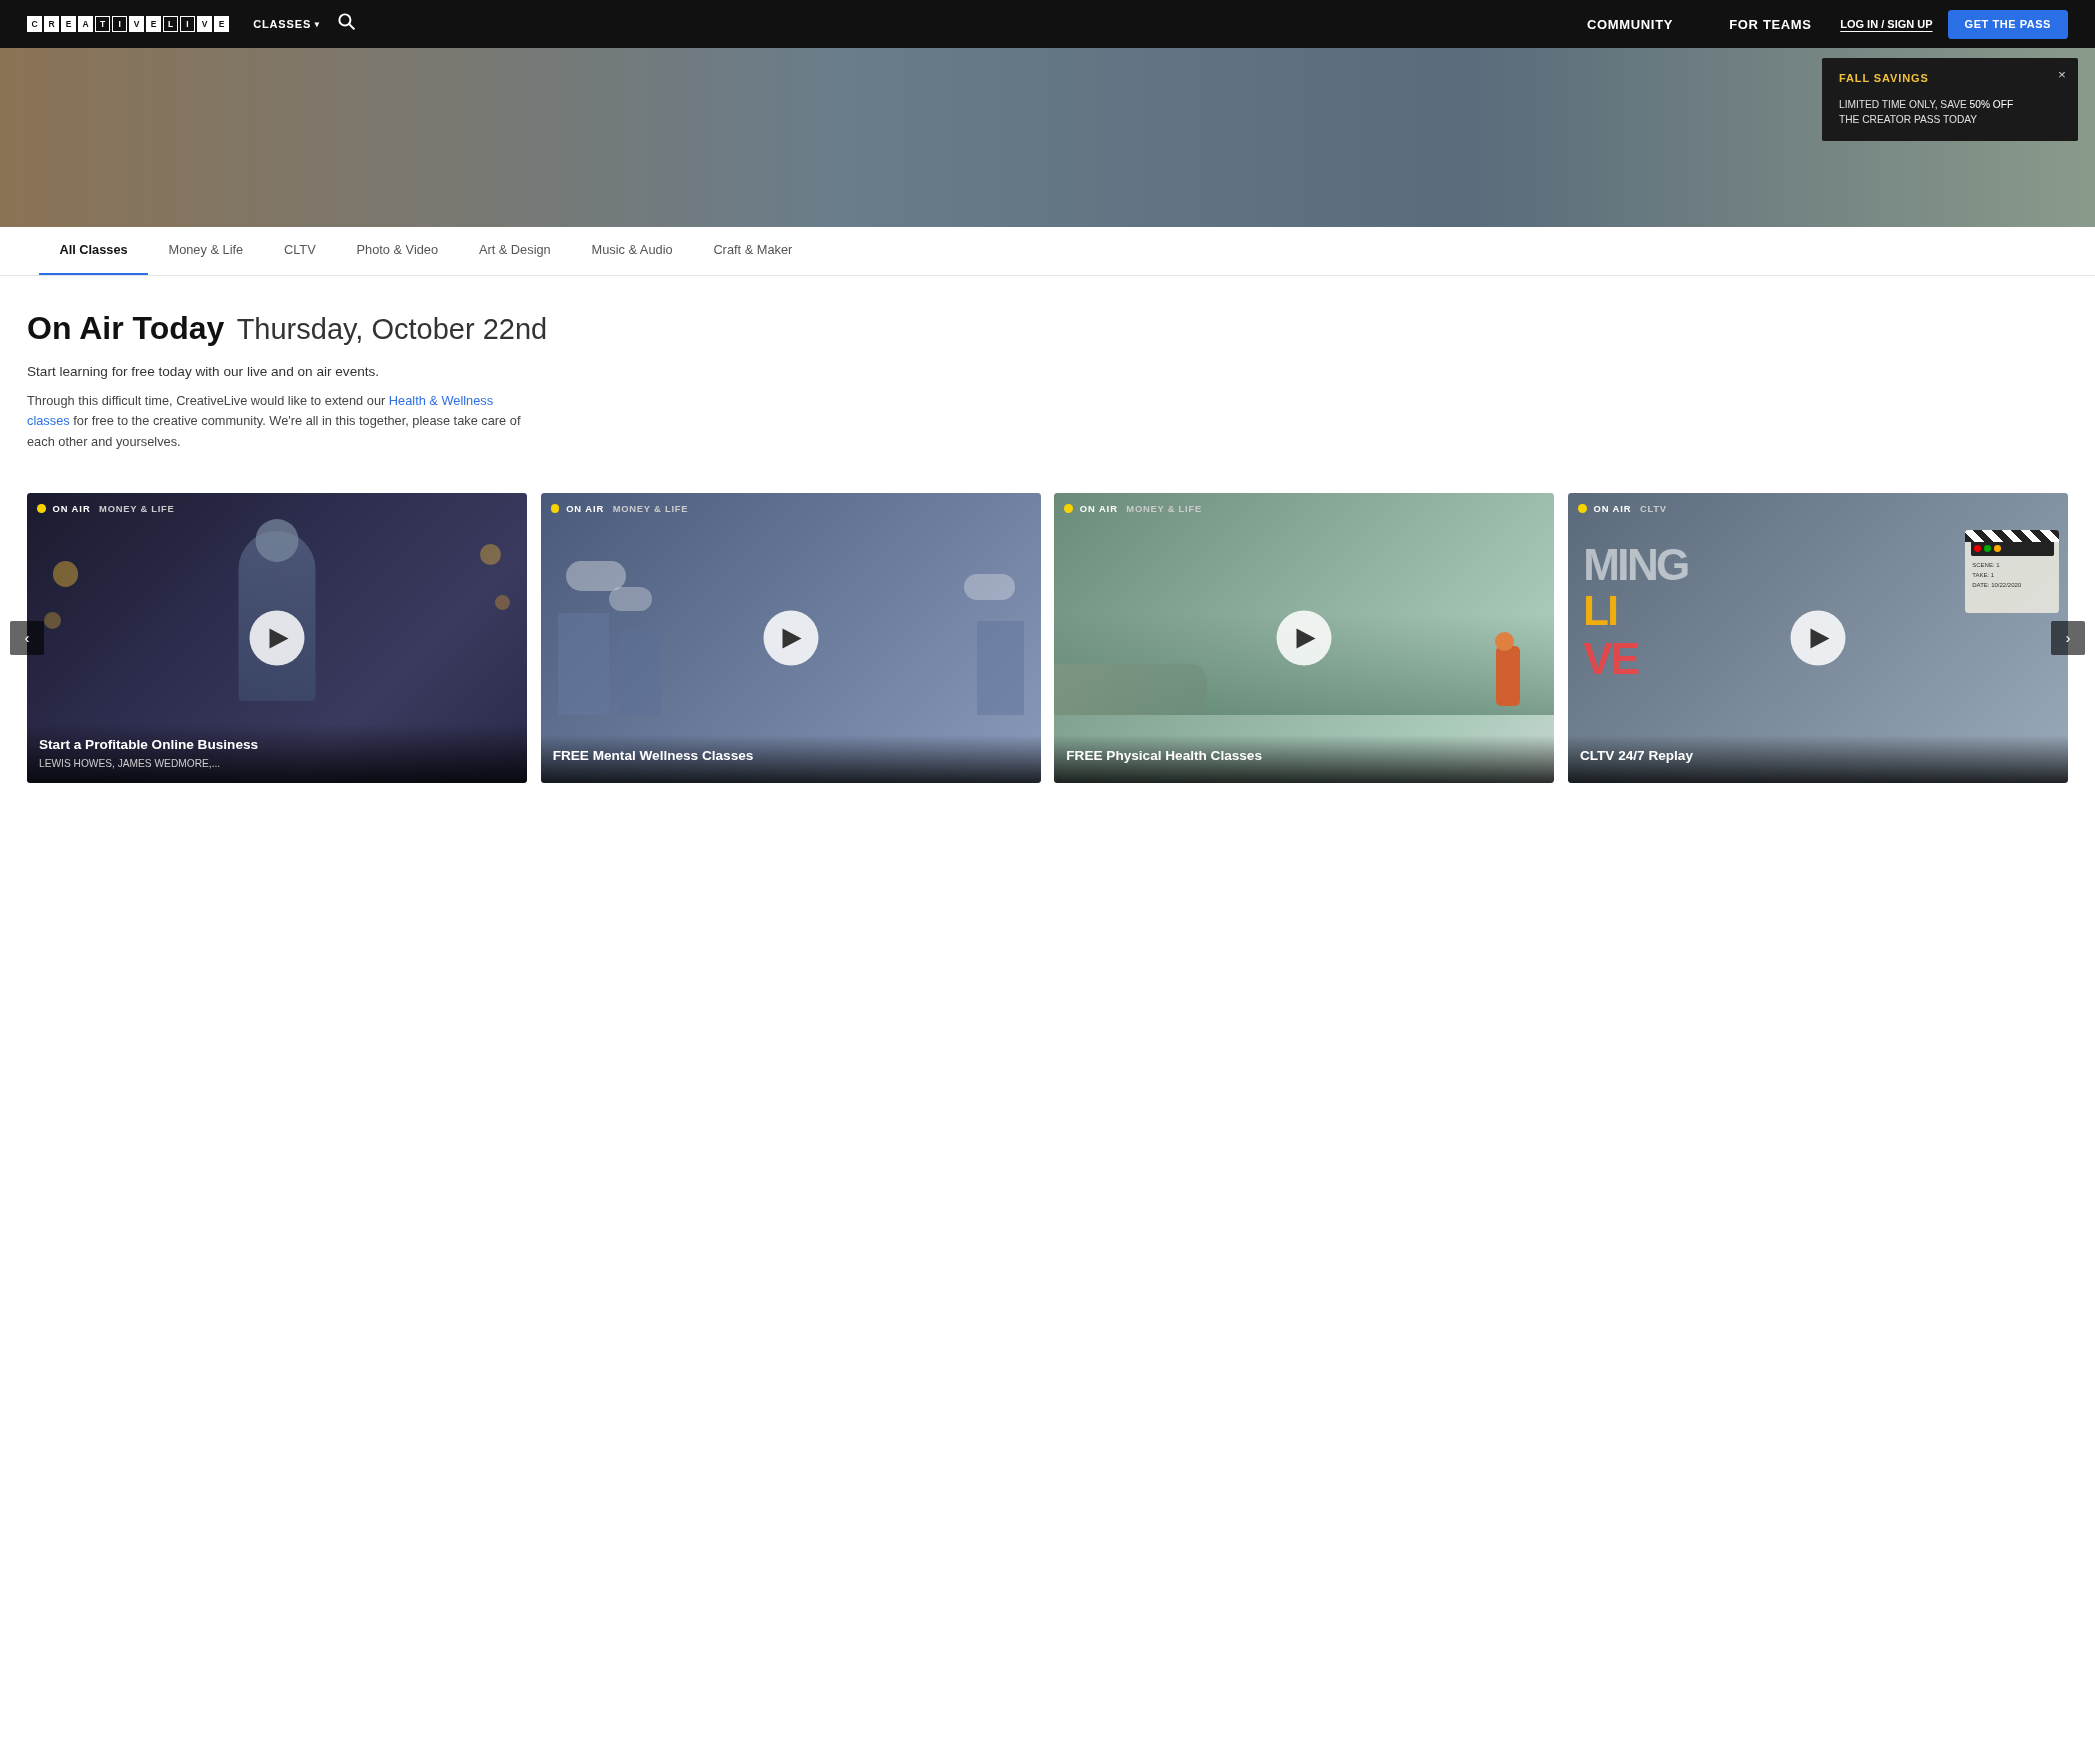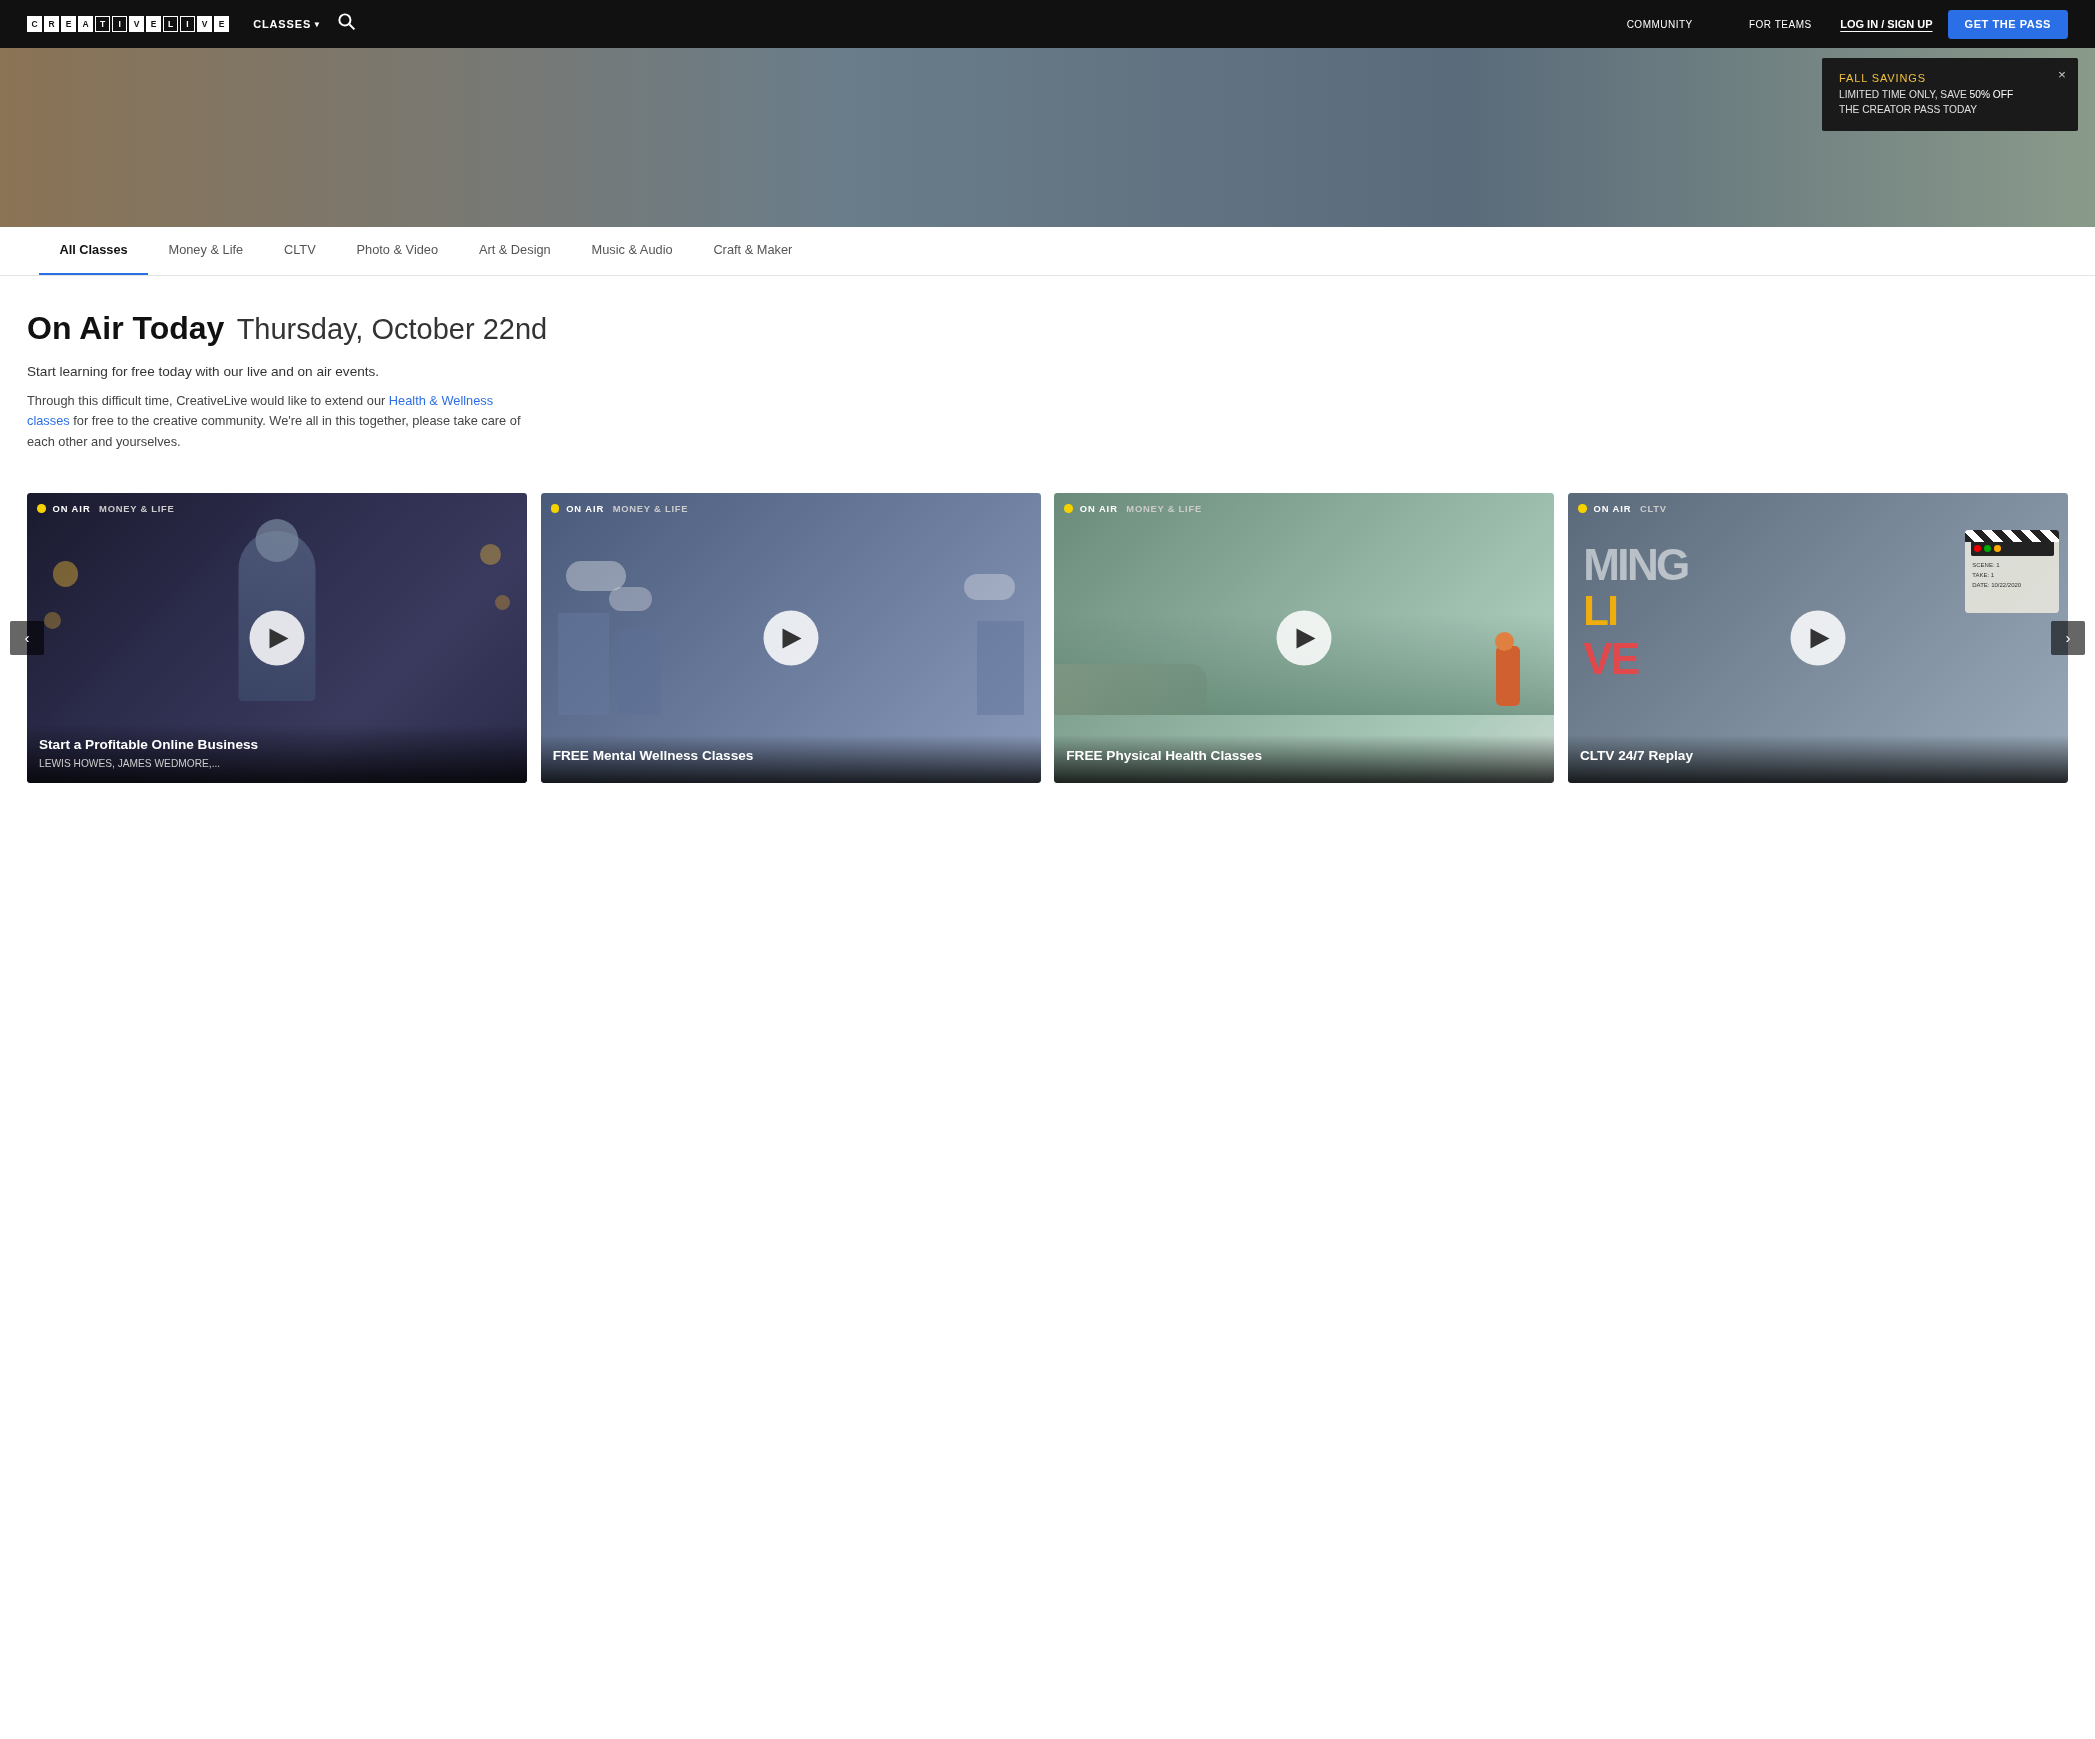--- a/index.html
+++ b/index.html
@@ -51,22 +51,22 @@
     }
     .nav-classes .chevron { font-size: 8.5px; }
     .nav-search {
       color: #fff;
       font-size: 17px;
       cursor: pointer;
       margin-right: auto;
     }
     .nav-link {
       color: #fff;
-      font-size: 10px;
-      font-weight: 400;
+      font-size: 13px;
+      font-weight: 700;
       letter-spacing: 0.05em;
       text-decoration: none;
       cursor: pointer;
       margin: 0 13.6px;
       text-transform: uppercase;
       padding-left: 29px;
     }
     .nav-login {
       color: #fff;
       font-size: 11px;
@@ -117,24 +117,24 @@
       position: absolute;
       top: 8.5px;
       right: 12px;
       color: #ccc;
       font-size: 13.6px;
       cursor: pointer;
     }
     .fall-savings {
       color: #f0c040;
       font-size: 11px;
-      font-weight: 400;
+      font-weight: 700;
       letter-spacing: 0.08em;
       text-transform: uppercase;
-      margin-bottom: 3px;
+      margin-bottom: 13px;
     }
     .fall-savings-text {
       font-size: 10.2px;
       color: #e0e0e0;
       line-height: 1.5;
     }
     .fall-savings-text strong {
       color: #fff;
       font-weight: 400;
       text-align: center;

